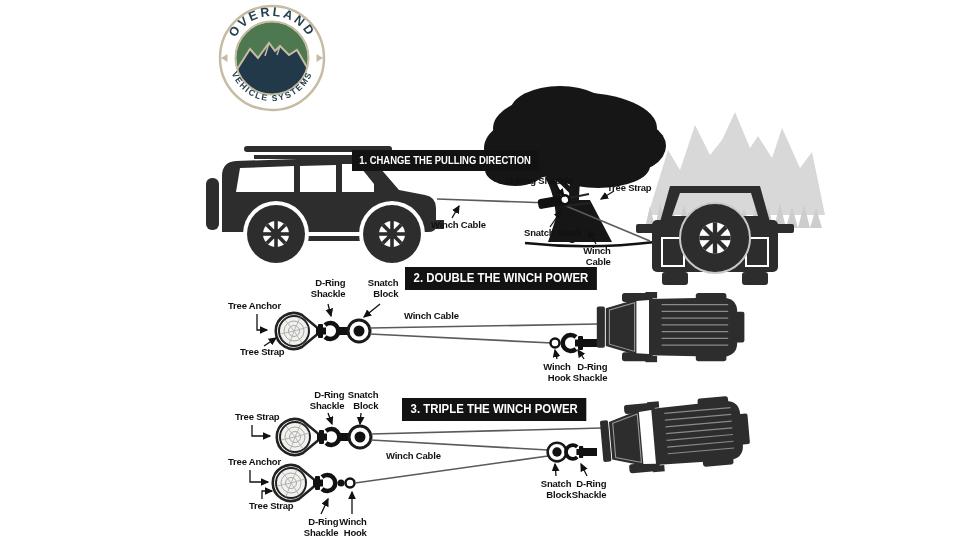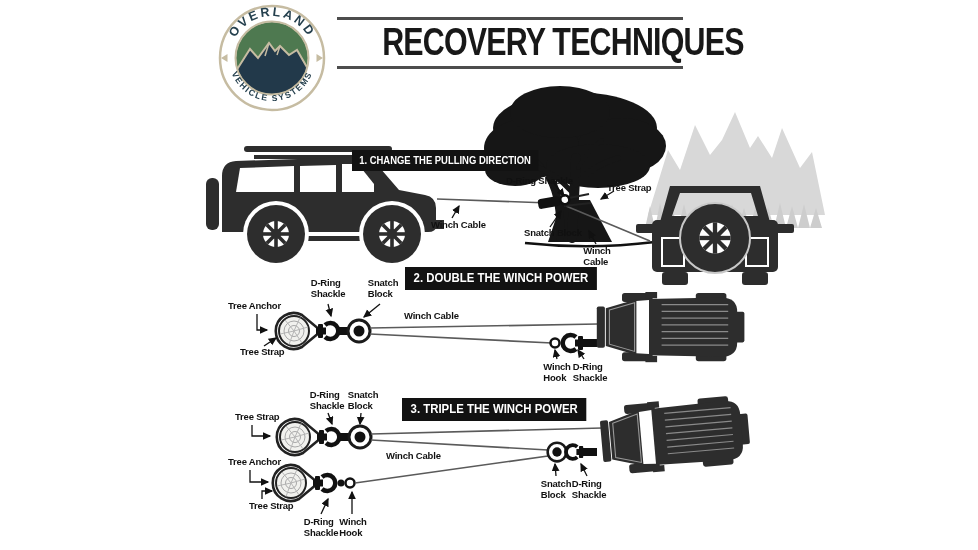--- a/index.html
+++ b/index.html
@@ -13,21 +13,21 @@
   .title{display:inline-block;font-size:38px;font-weight:bold;color:#181818;
          white-space:nowrap;letter-spacing:-1px;line-height:1.0;
          transform:scaleX(0.8);transform-origin:center;}
   .banner{position:absolute;background:#121212;color:#fff;font-weight:bold;
           white-space:nowrap;transform-origin:left top;}
   .banner.b1{left:352px;top:150px;font-size:10.5px;padding:4px 8px 5px;transform:scaleX(0.9);}
   .banner.b2{left:405px;top:267px;font-size:12px;padding:4px 9px 5px;transform:scaleX(0.95);}
   .banner.b3{left:402px;top:398px;font-size:12px;padding:4px 9px 5px;transform:scaleX(0.95);}
   .lbl{position:absolute;font-size:9.5px;font-weight:bold;color:#111;
        line-height:1.18;white-space:pre-line;letter-spacing:-0.2px;}
-  .lbl.c{text-align:left;transform:translateX(-50%);}
+  .lbl.c{text-align:right;transform:translateX(-50%);}
 </style>
 </head>
 <body>
 
 <div class="stage">
 
   <svg class="art" width="978" height="550" viewBox="0 0 978 550">
     <defs>
       <marker id="ah" markerWidth="7" markerHeight="7" refX="5.5" refY="3" orient="auto">
         <path d="M0,0 L6.5,3 L0,6 Z" fill="#111"></path>
@@ -240,23 +240,20 @@
       <polygon points="106,55 99.5,51 99.5,59" fill="#c6bca2"></polygon>
       <text font-family="Liberation Sans, sans-serif" font-size="12.5" font-weight="bold" letter-spacing="2.5" fill="#25404e">
         <textPath href="#arcTop" startOffset="50%" text-anchor="middle">OVERLAND</textPath>
       </text>
       <text font-family="Liberation Sans, sans-serif" font-size="8.5" font-weight="bold" letter-spacing="1.6" fill="#25404e">
         <textPath href="#arcBot" startOffset="50%" text-anchor="middle">VEHICLE SYSTEMS</textPath>
       </text>
     </svg>
   </div>
 
-  <div class="title-wrap">
-    <span class="title">RECOVERY TECHNIQUES</span>
-  </div>
 
   <div class="banner b1">1. CHANGE THE PULLING DIRECTION</div>
   <div class="banner b2">2. DOUBLE THE WINCH POWER</div>
   <div class="banner b3">3. TRIPLE THE WINCH POWER</div>
 
   <div class="lbl" style="left:506px;top:175px">D-Ring Shackle</div>
   <div class="lbl" style="left:607px;top:182px">Tree Strap</div>
   <div class="lbl" style="left:431px;top:219px">Winch Cable</div>
   <div class="lbl" style="left:524px;top:227px">Snatch Block</div>
   <div class="lbl c" style="left:597px;top:245px">Winch

